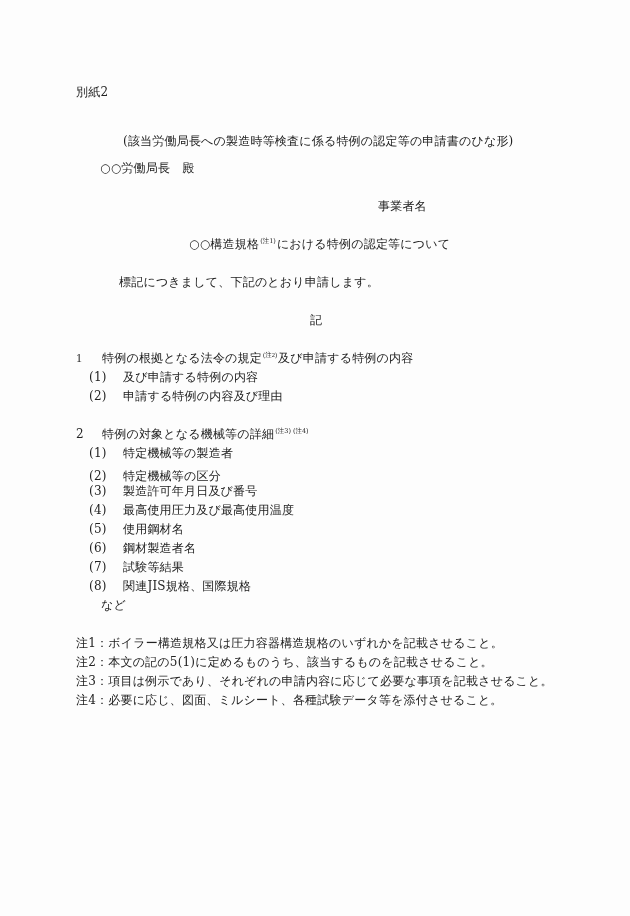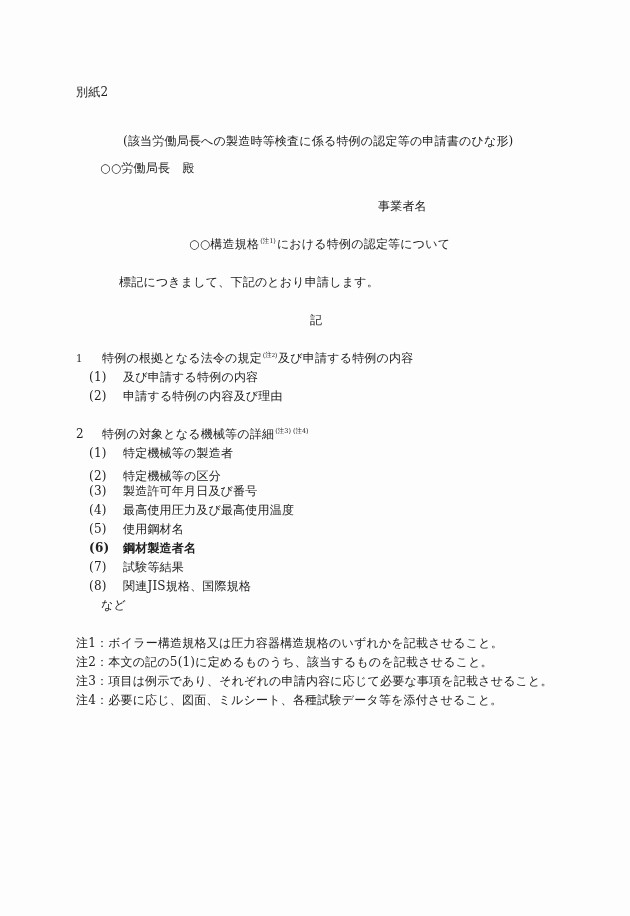--- a/index.html
+++ b/index.html
@@ -80,21 +80,21 @@
   </div>
   <div class="line" style="left:89px; top:485px;">
     <span class="sub-num">(3)</span><span>製造許可年月日及び番号</span>
   </div>
   <div class="line" style="left:89px; top:504px;">
     <span class="sub-num">(4)</span><span>最高使用圧力及び最高使用温度</span>
   </div>
   <div class="line" style="left:89px; top:523px;">
     <span class="sub-num">(5)</span><span>使用鋼材名</span>
   </div>
-  <div class="line" style="left:89px; top:542px;font-weight:bold;">
+  <div class="line" style="left:89px; top:542px;">
     <span class="sub-num">(6)</span><span>鋼材製造者名</span>
   </div>
   <div class="line" style="left:89px; top:561px;">
     <span class="sub-num">(7)</span><span>試験等結果</span>
   </div>
   <div class="line" style="left:89px; top:580px;">
     <span class="sub-num">(8)</span><span>関連JIS規格、国際規格</span>
   </div>
   <div class="line" style="left:101px; top:599px;">など</div>
 

